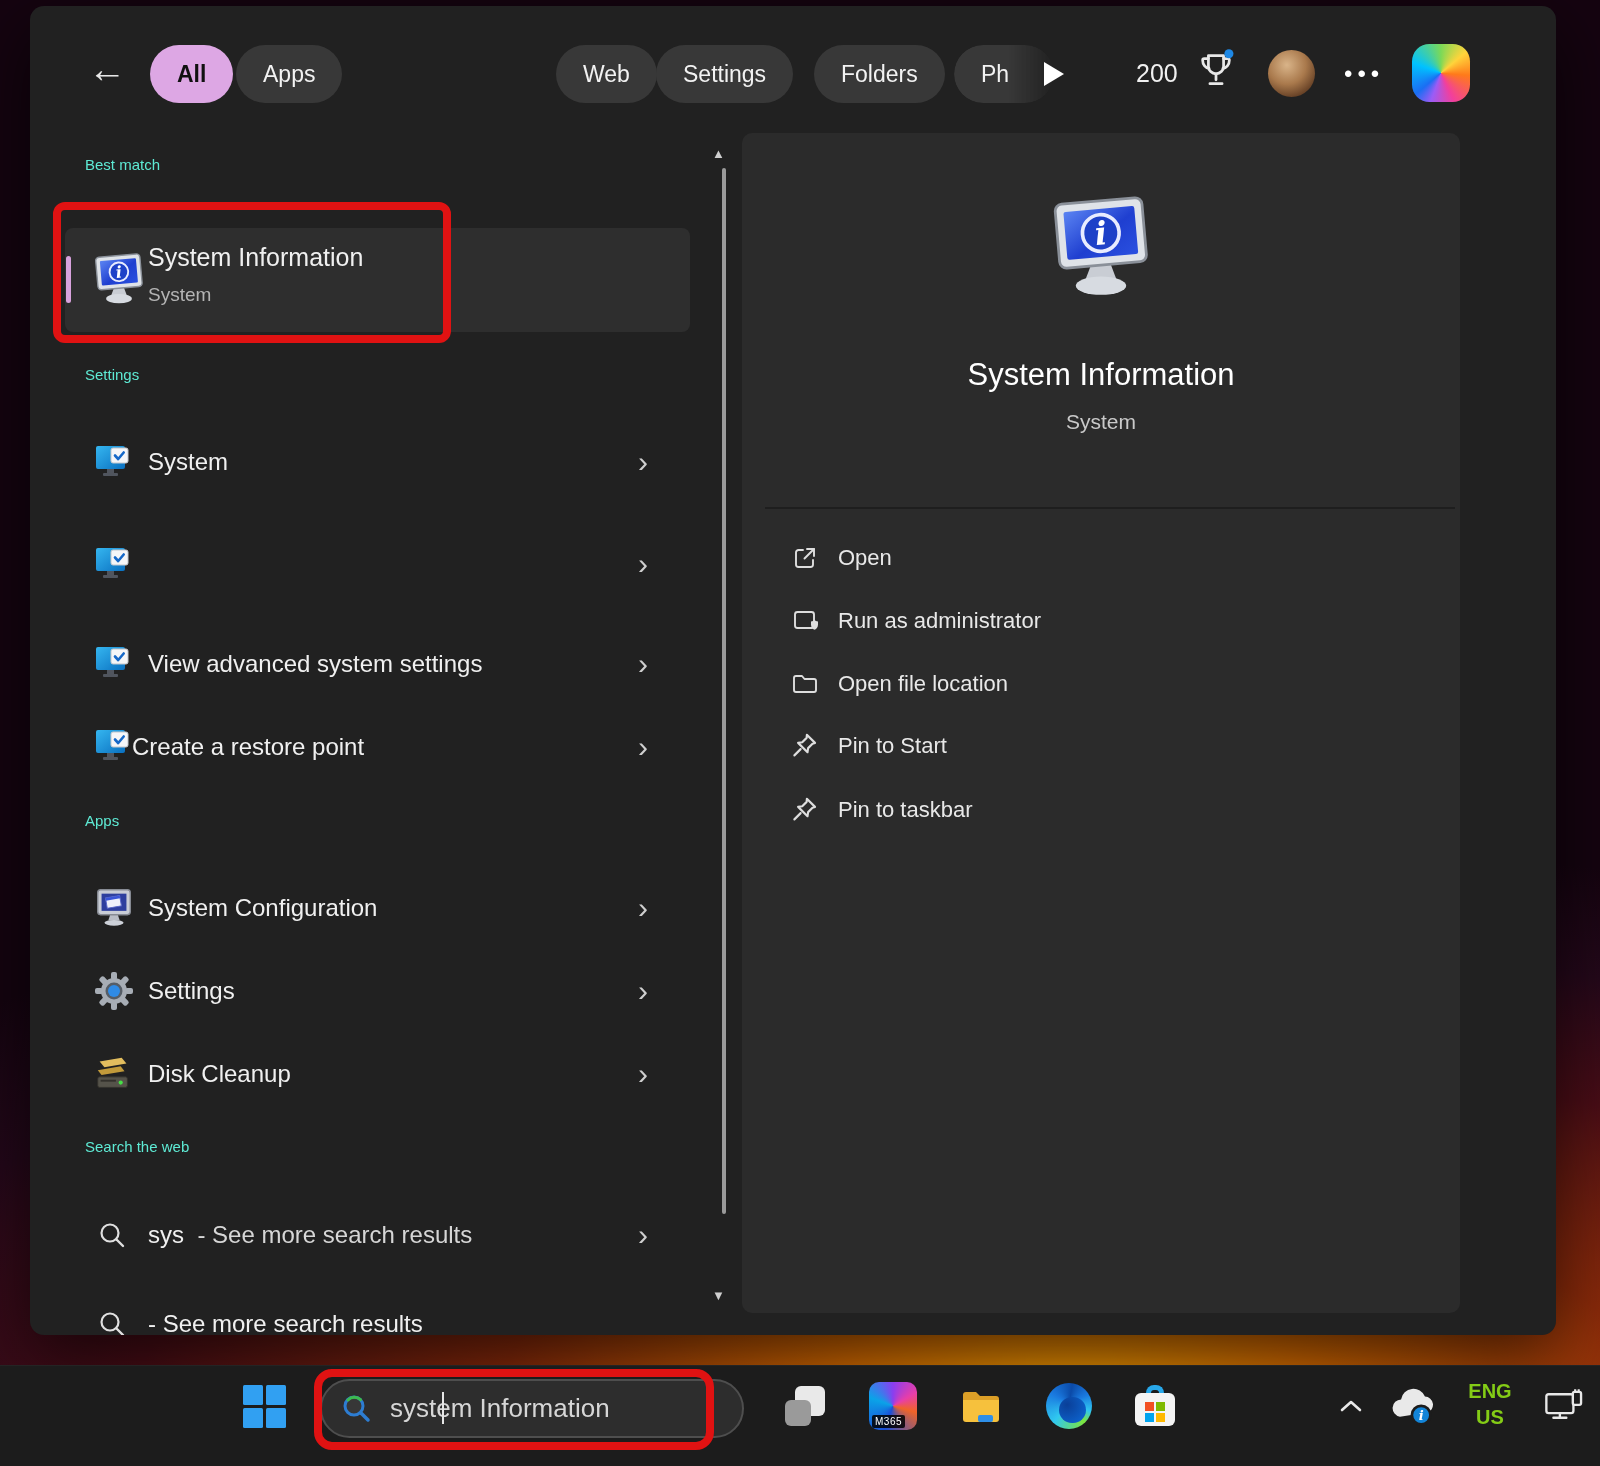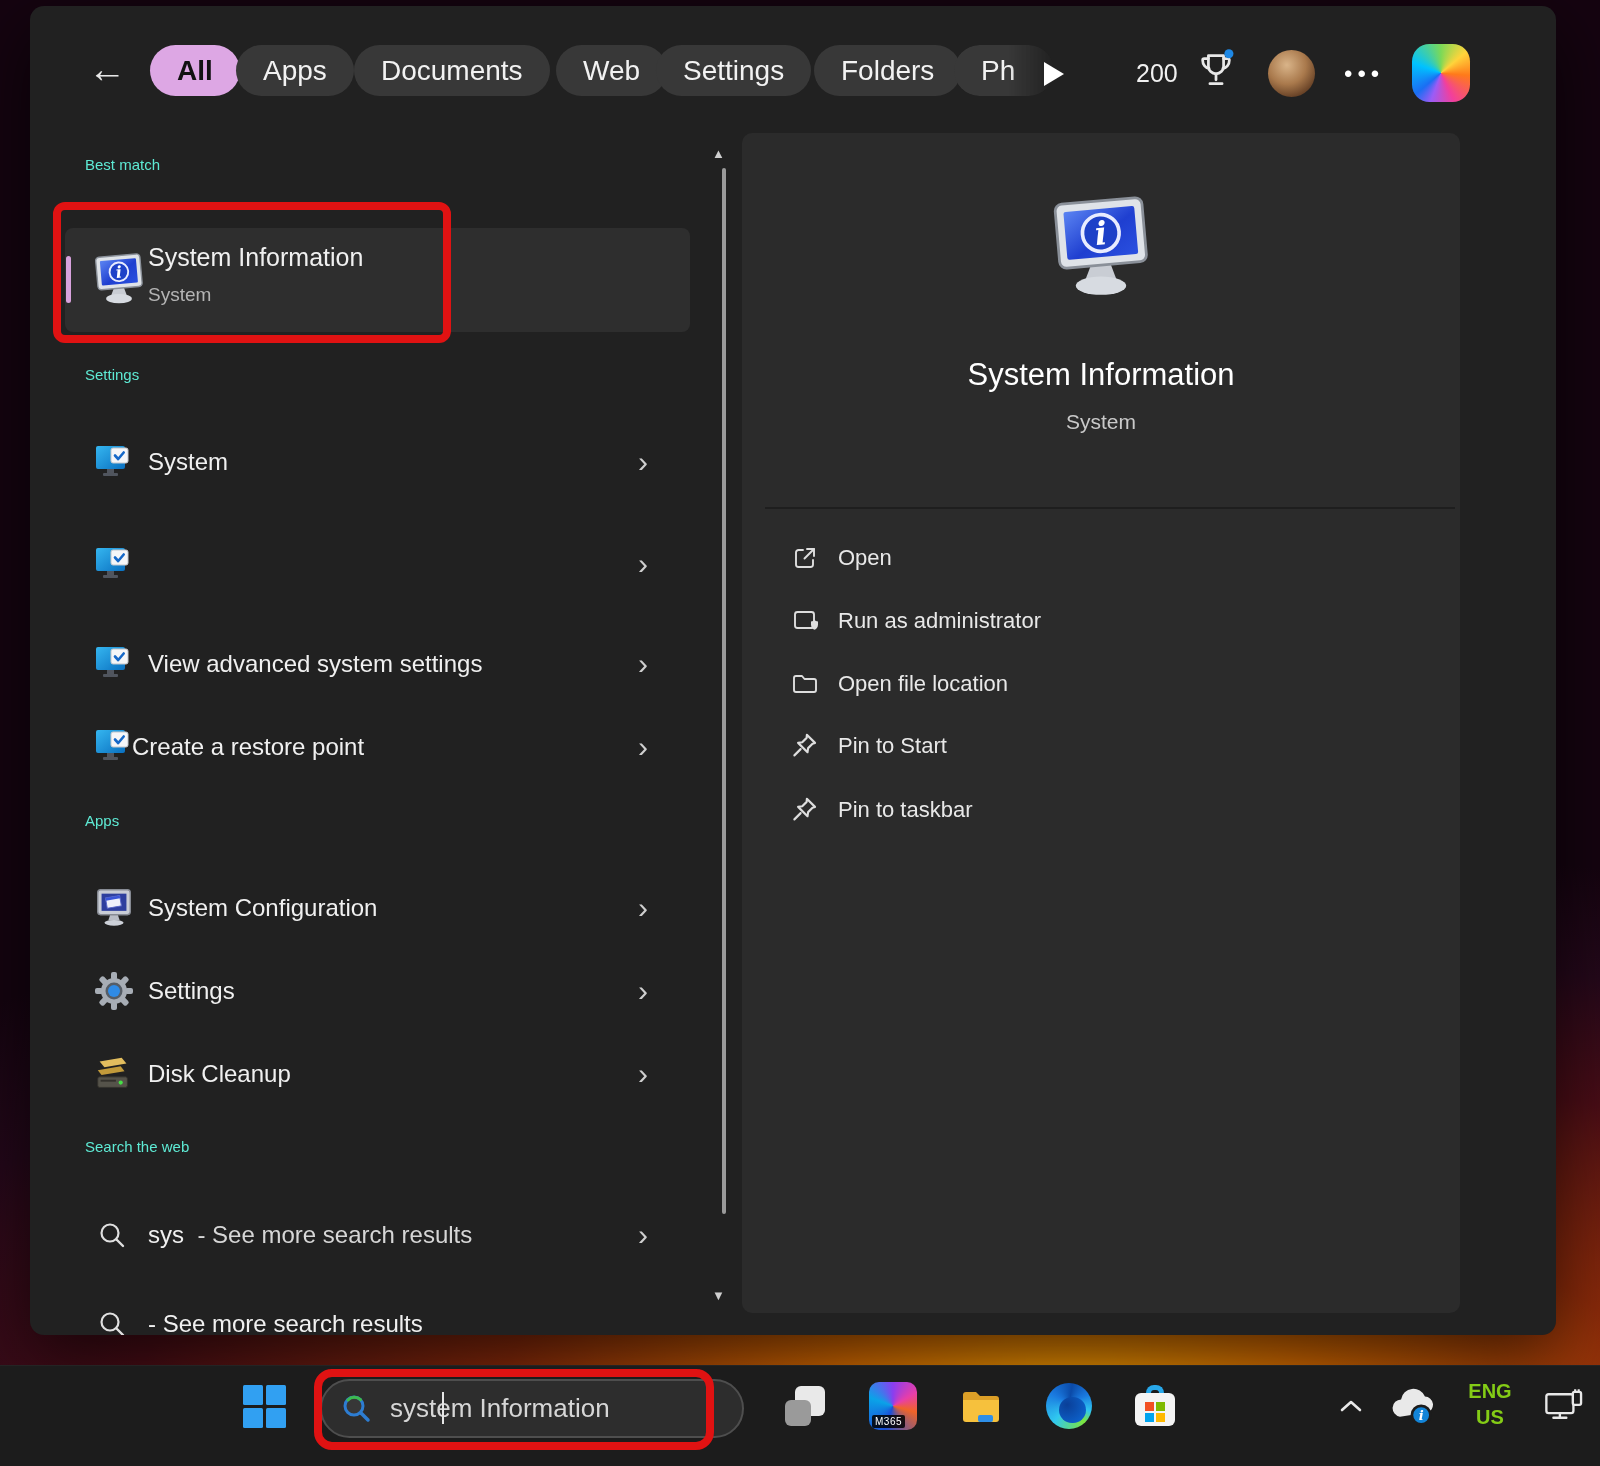--- a/index.html
+++ b/index.html
@@ -9,22 +9,22 @@
 
   
   .wallpaper{left:0;top:0;width:1600px;height:1466px;background-color:#150410;
     background-image:radial-gradient(1500px 560px at 67% 95%, #f5a200 0%, #d96c00 16%, #8a2a0a 38%, #4a0d16 62%, #24081a 82%, #150410 100%);}
 
   
   .menu{left:30px;top:6px;width:1526px;height:1329px;background:#212121;border-radius:14px;
         box-shadow:0 24px 70px rgba(0,0,0,.65);}
 
   
-  .tab-pill{height:51px;border-radius:29px;background:#383838;display:inline-flex;align-items:center;
-            padding:0 27px;font-size:28px;color:#f2f2f2;white-space:nowrap;}
+  .tab-pill{height:58px;border-radius:29px;background:#383838;display:inline-flex;align-items:center;
+            padding:0 27px;font-size:23px;color:#f2f2f2;white-space:nowrap;}
   .tab-pill.active{background:#dda7e4;color:#111;font-weight:bold;}
   .tab-fade{-webkit-mask-image:linear-gradient(to right,#000 55%,transparent 100%);
             mask-image:linear-gradient(to right,#000 55%,transparent 100%);}
   .back-arrow{font-size:38px;color:#e8e8e8;line-height:1;}
   .play-tri{width:0;height:0;border-left:20px solid #fff;border-top:12px solid transparent;border-bottom:12px solid transparent;}
   .rewards-num{font-size:25px;color:#f0f0f0;}
   .avatar{width:47px;height:47px;border-radius:50%;
           background:radial-gradient(circle at 40% 32%, #d9b489 0%, #a9794c 45%, #6a4428 75%, #442814 100%);}
   .dots{font-size:24px;letter-spacing:5px;color:#fff;}
   .copilot{width:58px;height:58px;border-radius:30%;
@@ -81,21 +81,20 @@
 
 <div id="screen">
 
   <div class="abs wallpaper"></div>
 
   <div class="abs menu"></div>
 
   <div class="abs back-arrow" style="left:88px;top:50px;">←</div>
   <div class="abs tab-pill active" style="left:150px;top:45px;">All</div>
   <div class="abs tab-pill" style="left:236px;top:45px;">Apps</div>
-  <div class="abs tab-pill" style="left:354px;top:45px;">Documents</div>
   <div class="abs tab-pill" style="left:556px;top:45px;">Web</div>
   <div class="abs tab-pill" style="left:656px;top:45px;">Settings</div>
   <div class="abs tab-pill" style="left:814px;top:45px;">Folders</div>
   <div class="abs tab-pill tab-fade" style="left:954px;top:45px;width:46px;">Ph</div>
   <div class="abs play-tri" style="left:1044px;top:62px;"></div>
 
   <div class="abs rewards-num" style="left:1136px;top:59px;">200</div>
   <div class="abs" style="left:1196px;top:48px;">
     <svg width="40" height="44" viewBox="0 0 26 29">
       <g stroke="#e8e8e8" stroke-width="1.8" fill="none" stroke-linecap="round" stroke-linejoin="round">

